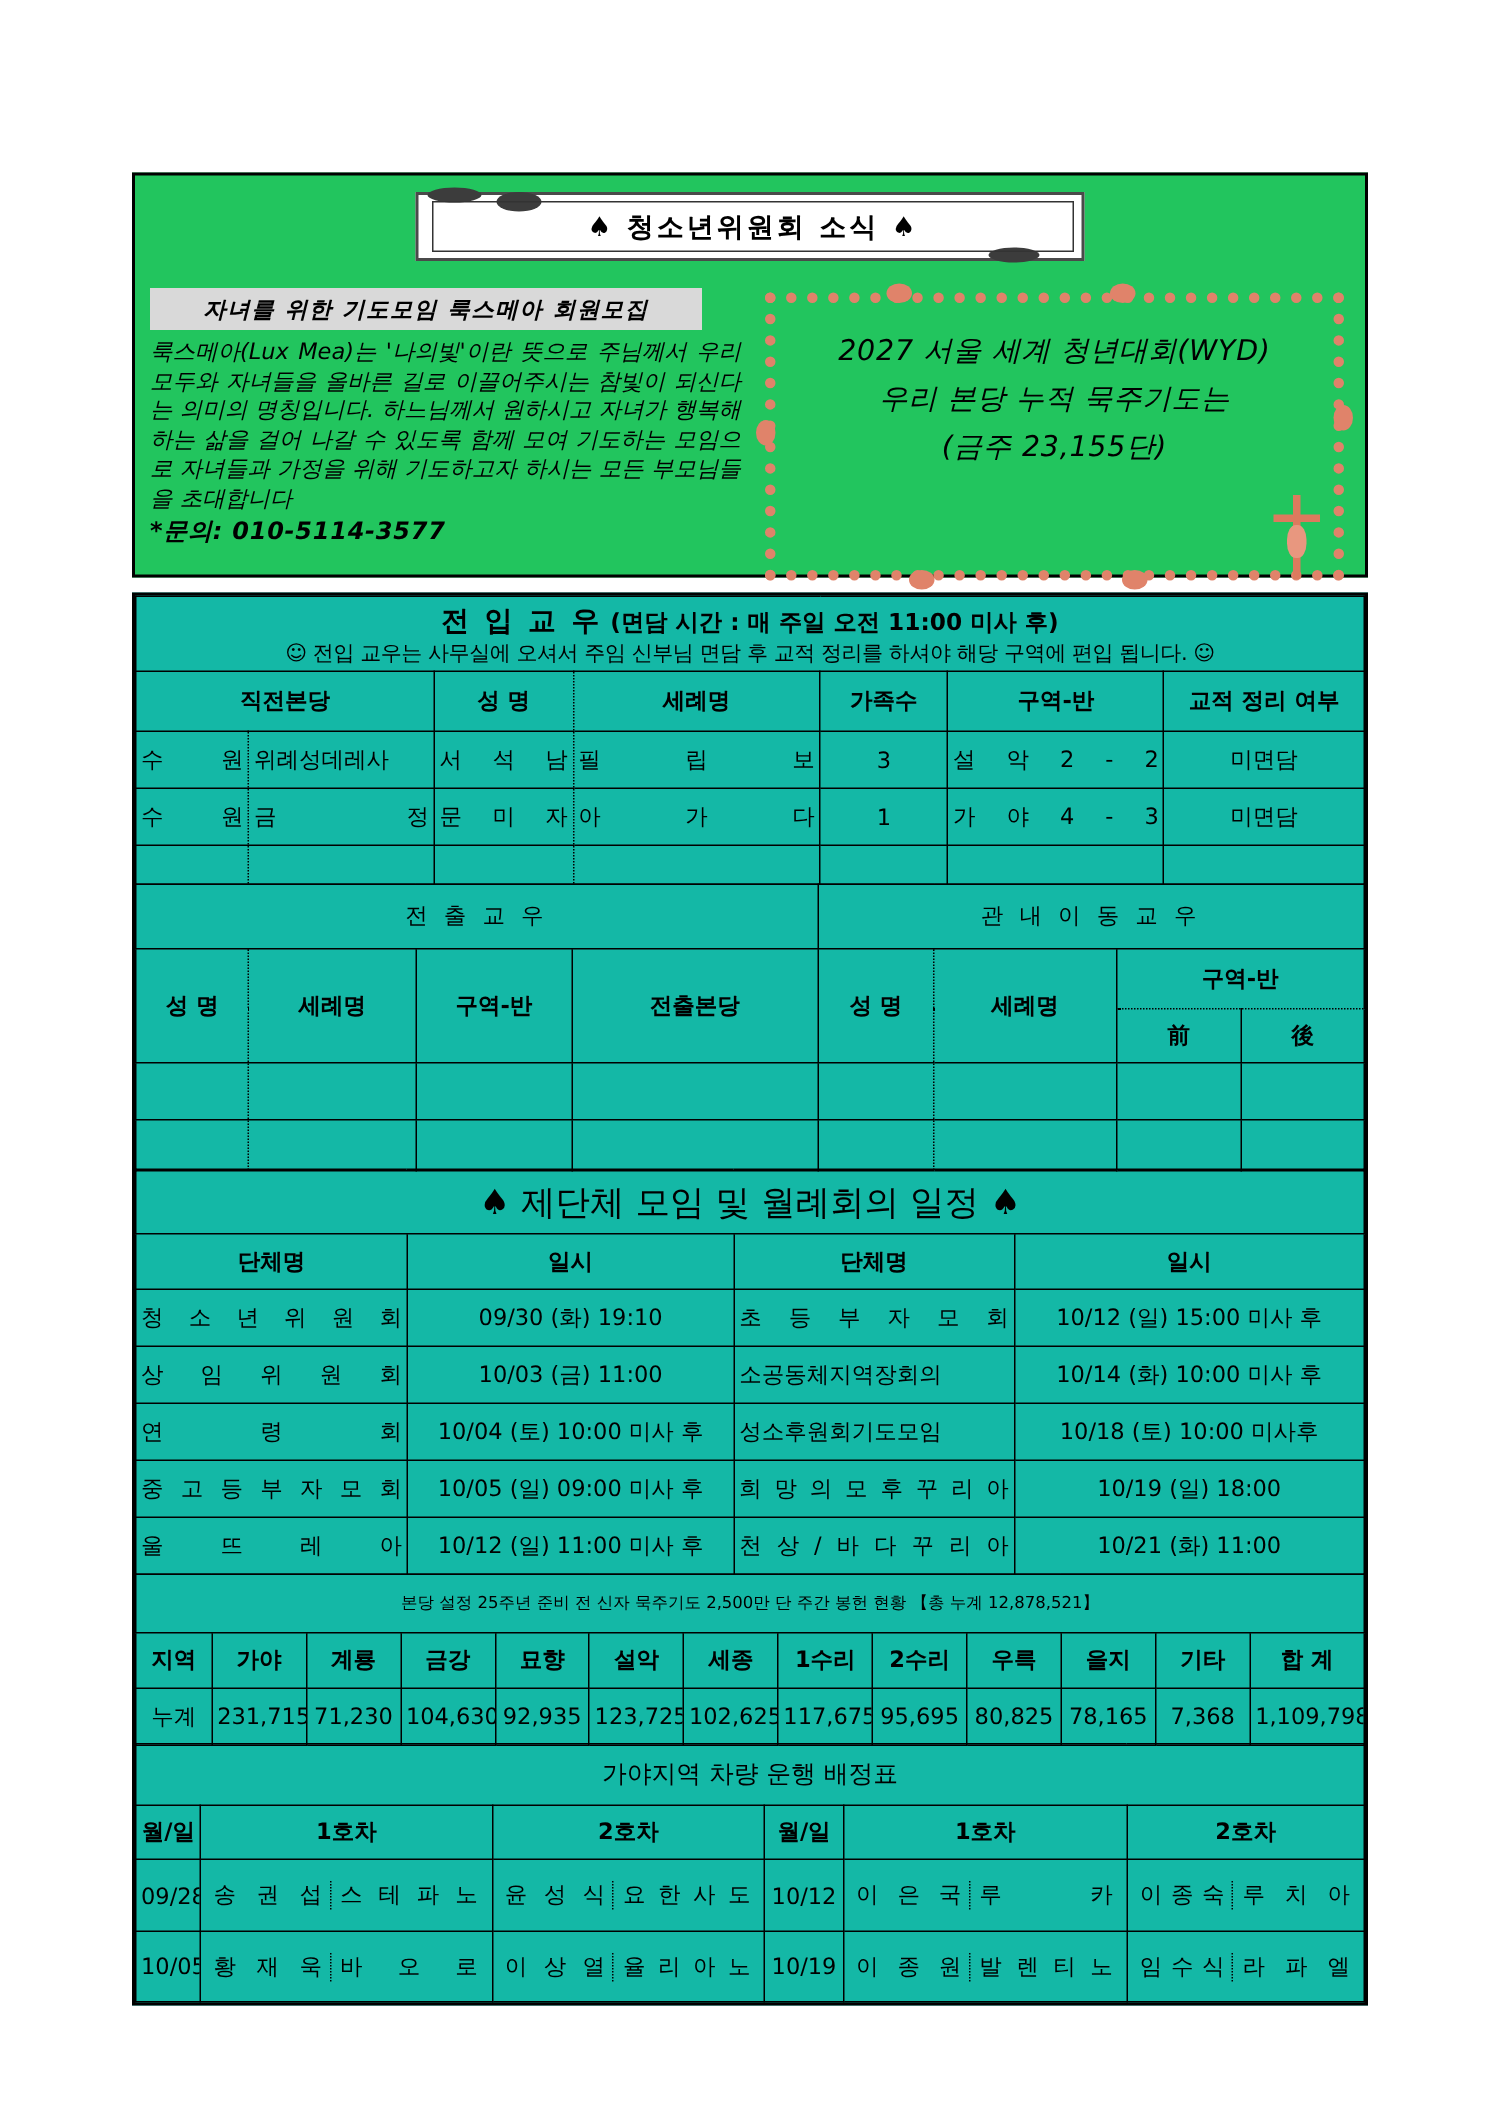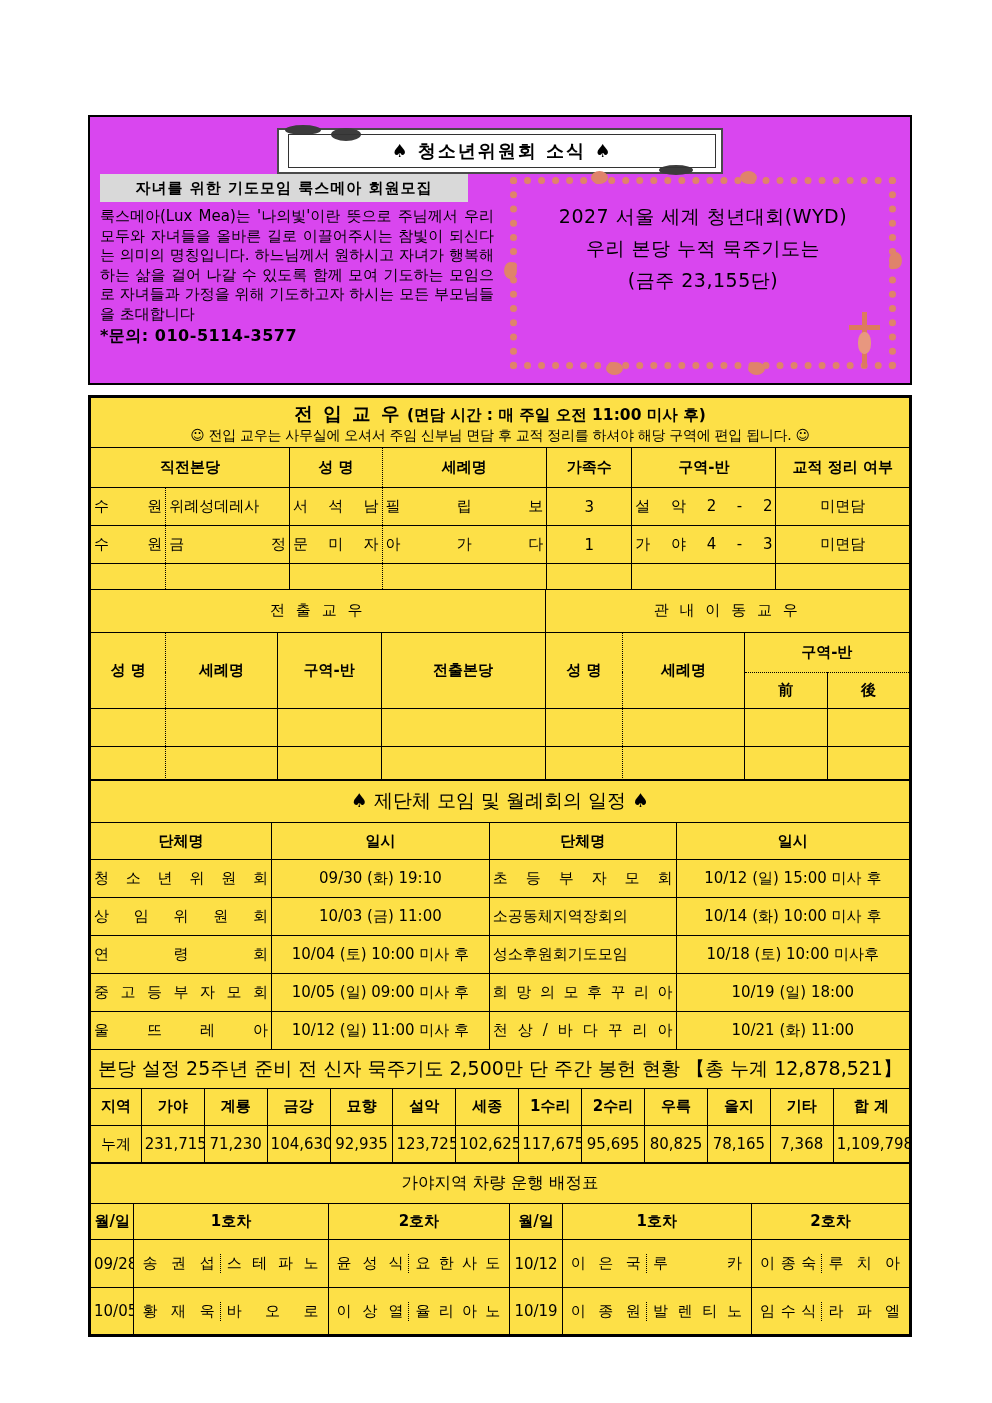--- a/index.html
+++ b/index.html
@@ -9,36 +9,36 @@
     font-family:"DejaVu Sans","Liberation Sans",sans-serif; color:#000;
   }
   
   .main-title {
     padding-top:68px; text-align:center; font-size:30px; font-weight:bold;
     letter-spacing:13px; line-height:34px;
   }
   
   .sec1 {
     position:absolute; left:88px; top:115px; width:824px; height:270px;
-    border:2.5px solid #000; background:#d946ef;
+    border:2.5px solid #000; background:#22c55e;
   }
   .banner {
     position:relative; width:446px; height:46px; margin:11px auto 0;
     border:2px solid #4a4a4a; background:#fff;
   }
   .banner-inner {
     position:absolute; left:9px; right:5px; top:4px; bottom:4px;
     border:1.5px solid #333; display:flex; align-items:center; justify-content:center;
     font-size:18px; font-weight:bold; letter-spacing:2px;
   }
   .blob { position:absolute; background:#3c3c3c; border-radius:50%; }
   .blob.b1 { left:6px;  top:-5px;  width:36px; height:10px; }
   .blob.b2 { left:52px; top:-2px;  width:30px; height:13px; }
   .blob.b3 { right:28px; bottom:-3px; width:34px; height:10px; }
-  .sec1-cols { display:flex; padding:0 8px 0 10px; }
+  .sec1-cols { display:flex; padding:18px 8px 0 10px;font-style:italic; }
   .leftcol { width:394px; flex:0 0 394px; }
   .notice-title {
     width:368px; height:28px; background:#d9d9d9; text-align:center;
     line-height:28px; font-size:15px; font-weight:bold; letter-spacing:1px;
   }
   .notice-body {
     margin-top:5px; font-size:15px; line-height:19.5px; text-align:justify;
   }
   .contact { margin-top:2px; font-size:16px; font-weight:bold; letter-spacing:.5px; }
   
@@ -55,21 +55,21 @@
   .bead.r1 { right:-13px; top:38%; width:13px; height:17px; }
   .bead.b1x { left:24%; bottom:-13px; width:17px; height:13px; }
   .bead.b2x { left:62%; bottom:-13px; width:17px; height:13px; }
   .crucifix { position:absolute; right:8px; bottom:-8px; width:34px; height:58px; }
   .crucifix .v { position:absolute; left:15px; top:0; width:5px; height:56px; background:#dd7a5e; }
   .crucifix .h { position:absolute; left:2px; top:13px; width:31px; height:5px; background:#dd7a5e; }
   .crucifix .c { position:absolute; left:11px; top:20px; width:13px; height:22px; background:#e8977f; border-radius:45%; }
   
   .tables {
     position:absolute; left:88px; top:395px; width:824px;
-    border:2.5px solid #000; background:#fde047;
+    border:2.5px solid #000; background:#14b8a6;
   }
   table.t { width:100%; border-collapse:collapse; table-layout:fixed; }
   table.t + table.t { margin-top:-1.5px; }
   .t th, .t td {
     border:1.5px solid #000; font-size:15px; text-align:center;
     padding:1px 3px; overflow:hidden; font-weight:normal;
   }
   .t th { font-weight:bold; }
   .cap { font-weight:bold; }
   .cap-big { font-size:18.5px; font-weight:bold; letter-spacing:2px; }
@@ -240,21 +240,21 @@
 
     <table class="t">
       <colgroup>
         <col style="width:22.1%">
           <col style="width:26.6%">
           <col style="width:22.8%">
           <col style="width:28.5%">
       </colgroup>
       <tbody>
           <tr style="height:43px">
-        <td colspan="4" class="cap" style="font-size:19px">♠ 제단체 모임 및 월례회의 일정 ♠</td>
+        <td colspan="4" class="cap" style="font-size:23px">♠ 제단체 모임 및 월례회의 일정 ♠</td>
       </tr>
       <tr style="height:37px">
         <th>단체명</th>
         <th>일시</th>
         <th>단체명</th>
         <th>일시</th>
       </tr>
       <tr style="height:38px">
         <td class="jst">청 소 년 위 원 회</td>
         <td class="tl">09/30 (화) 19:10</td>
@@ -299,21 +299,21 @@
           <col style="width:7.68%">
           <col style="width:7.68%">
         <col style="width:7.68%">
           <col style="width:7.68%">
           <col style="width:7.68%">
           <col style="width:7.68%">
         <col style="width:9.3%">
       </colgroup>
       <tbody>
           <tr style="height:39px">
-        <td colspan="13" class="cap" style="font-size:19px">본당 설정 25주년 준비 전 신자 묵주기도 2,500만 단 주간 봉헌 현황 【총 누계 12,878,521】</td>
+        <td colspan="13" class="cap" style="font-size:11px">본당 설정 25주년 준비 전 신자 묵주기도 2,500만 단 주간 봉헌 현황 【총 누계 12,878,521】</td>
       </tr>
       <tr style="height:37px">
         <th class="sm">지역</th>
         <th class="sm">가야</th>
         <th class="sm">계룡</th>
         <th class="sm">금강</th>
         <th class="sm">묘향</th>
         <th class="sm">설악</th>
         <th class="sm">세종</th>
         <th class="sm">1수리</th>

